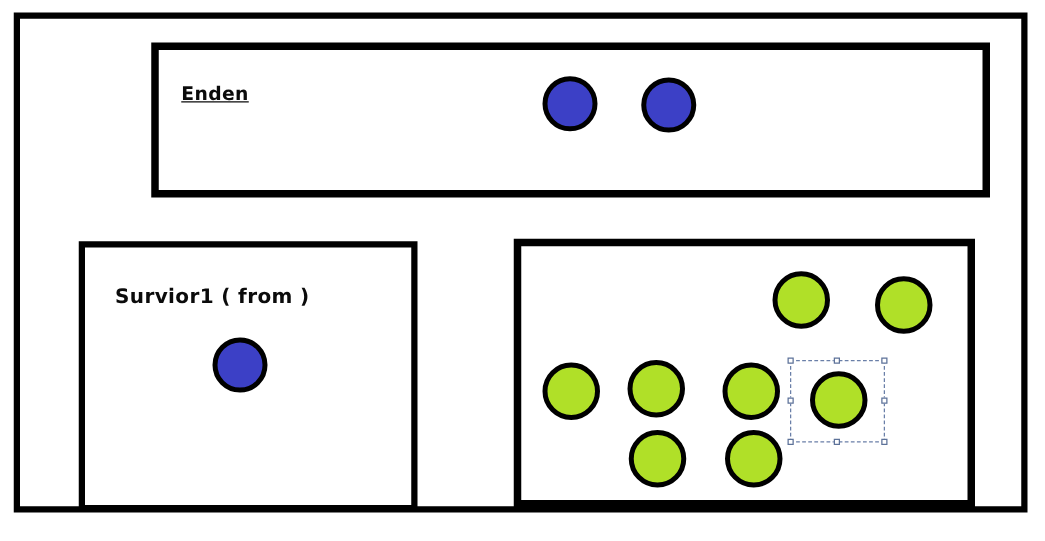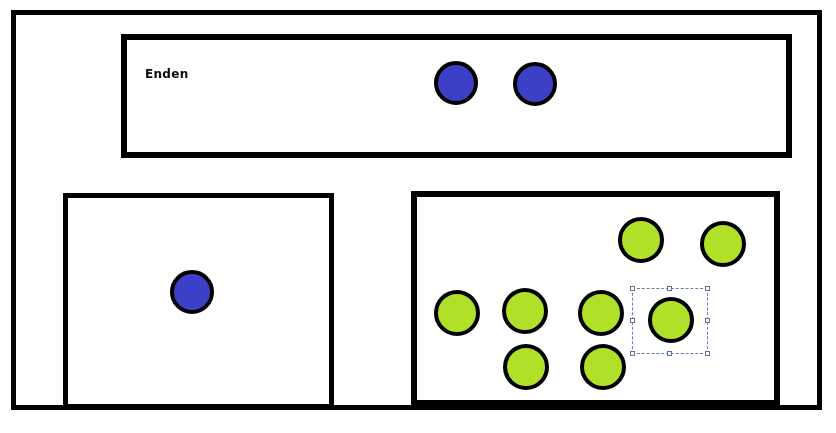--- a/index.html
+++ b/index.html
@@ -34,21 +34,21 @@
 
   
   .label{
     position:absolute;
     font-weight:bold;
     color:#0b0b0b;
     white-space:nowrap;
     letter-spacing:0.3px;
     line-height:1;
   }
-  #enden-label{left:145px;top:68px;font-size:12px;}
+  #enden-label{left:145px;top:68px;font-size:15px;text-decoration:underline;}
   #survior1-label{left:92px;top:229px;font-size:16px;}
   #survior2-label{left:427px;top:240px;font-size:16px;}
 
   
   .node{
     position:absolute;
     box-sizing:border-box;
     border-radius:50%;
     border:4px solid #000000;
   }
@@ -83,20 +83,21 @@
 <div id="stage">
 
   <div class="frame" id="outer-frame"></div>
 
   <div class="frame" id="enden-box"></div>
   <div class="label" id="enden-label">Enden</div>
   <div class="node blue" id="enden-node-1" style="left:434px;top:61px;width:44px;height:44px;"></div>
   <div class="node blue" id="enden-node-2" style="left:513px;top:62px;width:44px;height:44px;"></div>
 
   <div class="frame" id="survior1-box"></div>
+  <div class="label" id="survior1-label">Survior1 ( from )</div>
   <div class="node blue" id="survior1-node-1" style="left:170px;top:270px;width:44px;height:44px;"></div>
 
   <div class="frame" id="survior2-box"></div>
 
   <div class="node green" style="left:618px;top:217px;width:46px;height:46px;"></div>
   <div class="node green" style="left:700px;top:221px;width:46px;height:46px;"></div>
   <div class="node green" style="left:434px;top:290px;width:46px;height:46px;"></div>
   <div class="node green" style="left:502px;top:288px;width:46px;height:46px;"></div>
   <div class="node green" style="left:578px;top:290px;width:46px;height:46px;"></div>
   <div class="node green" style="left:648px;top:297px;width:46px;height:46px;"></div>

